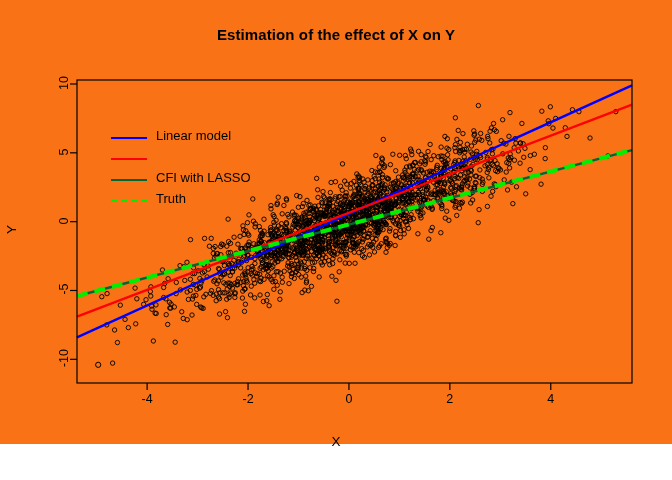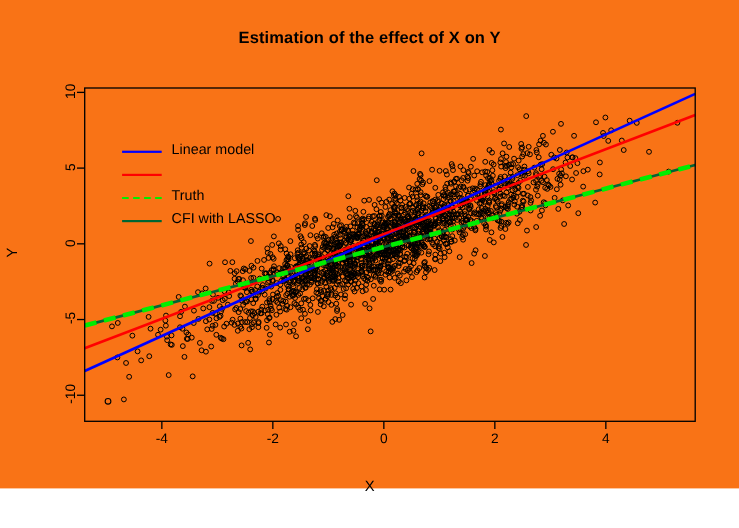--- a/index.html
+++ b/index.html
@@ -2150,26 +2150,26 @@
           <i style="background: rgb(0, 0, 255);"></i>
         </span>
         <span class="legend-label">Linear model</span>
       </div>
       <div class="legend-row">
         <span class="legend-swatch">
           <i style="background: rgb(255, 0, 0);"></i>
         </span>
       </div>
       <div class="legend-row">
+        <span class="legend-swatch">
+          <i style="background: rgb(0, 102, 51);"></i>
+        </span>
+        <span class="legend-label">CFI with LASSO</span>
+      </div>
+      <div class="legend-row">
         <span class="legend-swatch dashed">
           <i style="border-top-color: rgb(0, 238, 0);"></i>
         </span>
         <span class="legend-label">Truth</span>
-      </div>
-      <div class="legend-row">
-        <span class="legend-swatch">
-          <i style="background: rgb(0, 102, 51);"></i>
-        </span>
-        <span class="legend-label">CFI with LASSO</span>
       </div>
     </div>
 
 </div>
 
 </body></html>

